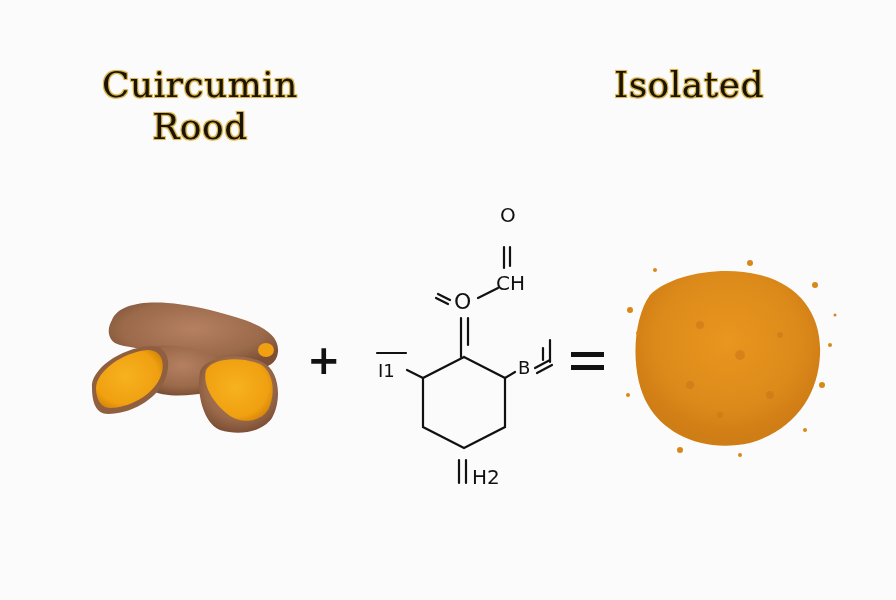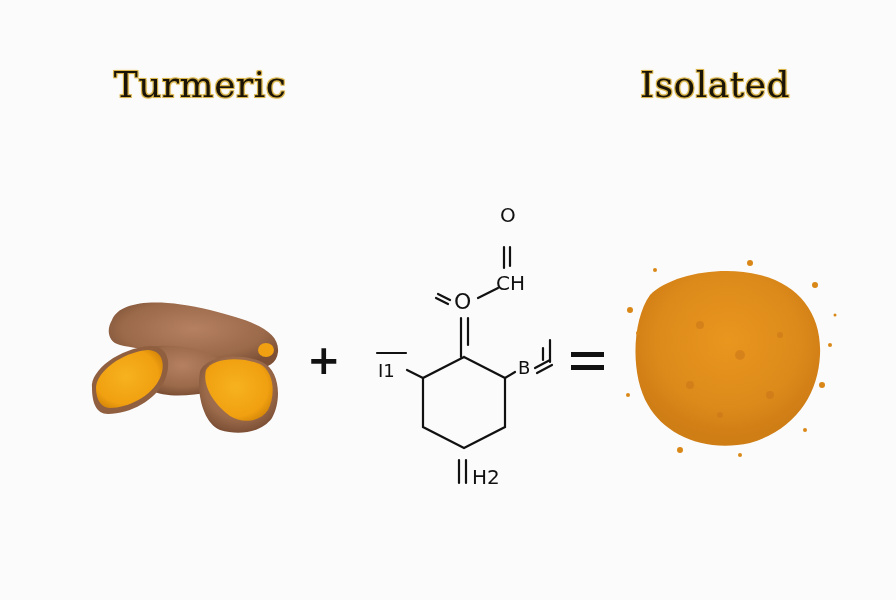--- a/index.html
+++ b/index.html
@@ -16,21 +16,21 @@
     font-family: "DejaVu Serif", serif;
     font-size: 36px;
     line-height: 42px;
     text-shadow:
       1px 1px 0 #d9b44a, -1px -1px 0 #d9b44a,
       1px -1px 0 #d9b44a, -1px 1px 0 #d9b44a,
       0 0 3px #e6c86a;
     letter-spacing: 0.5px;
   }
   #title-left { left: 95px; top: 64px; width: 210px; }
-  #title-right { left: 595px; top: 64px; width: 240px; }
+  #title-right { left: 569px; top: 64px; width: 240px; }
   .op {
     position: absolute;
     color: #111;
     font-family: "DejaVu Sans", sans-serif;
     font-weight: bold;
   }
   #plus-sign { left: 307px; top: 338px; font-size: 40px; line-height: 44px; }
   .equals-bars { position: absolute; left: 571px; top: 352px; width: 33px; height: 20px; }
   .equals-bars span { position: absolute; left: 0; width: 33px; height: 5px; background: #111; }
   .equals-bars span:first-child { top: 0; }
@@ -38,21 +38,22 @@
   svg { position: absolute; }
   .mol-text {
     font-family: "DejaVu Sans", sans-serif;
     fill: #111;
   }
 </style>
 </head>
 <body>
 
 <div class="title" id="title-left">
-  <div>Turmeric</div>
+  <div>Cuircumin</div>
+  <div>Rood</div>
 </div>
 
 <div class="title" id="title-right">
   <div>Isolated</div>
 </div>
 
 <svg style="left:80px; top:290px;" width="220" height="150" viewBox="0 0 220 150">
   <defs>
     <radialGradient id="skin" cx="50%" cy="40%" r="60%">
       <stop offset="0%" stop-color="#b58062"></stop>

